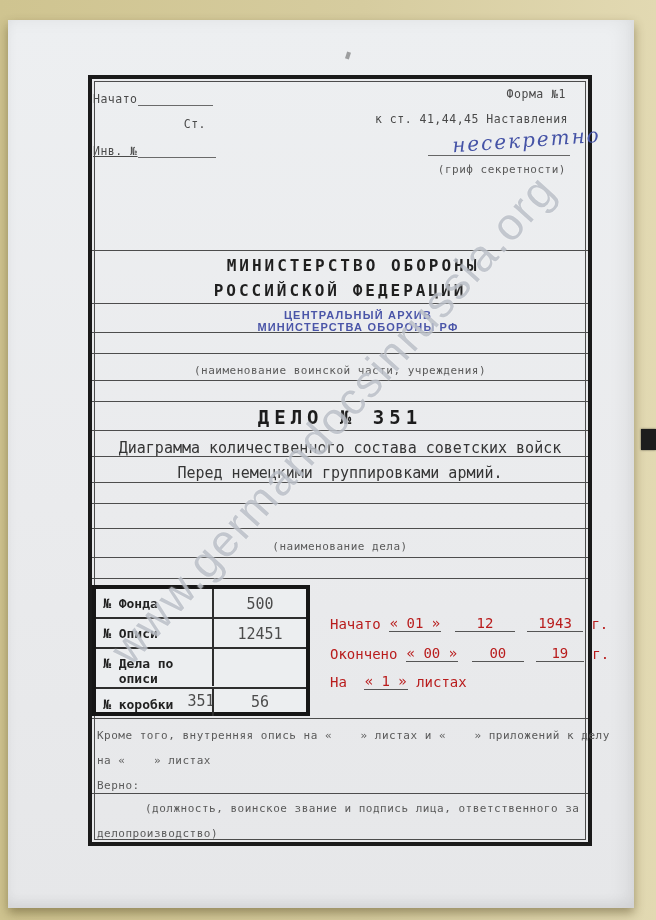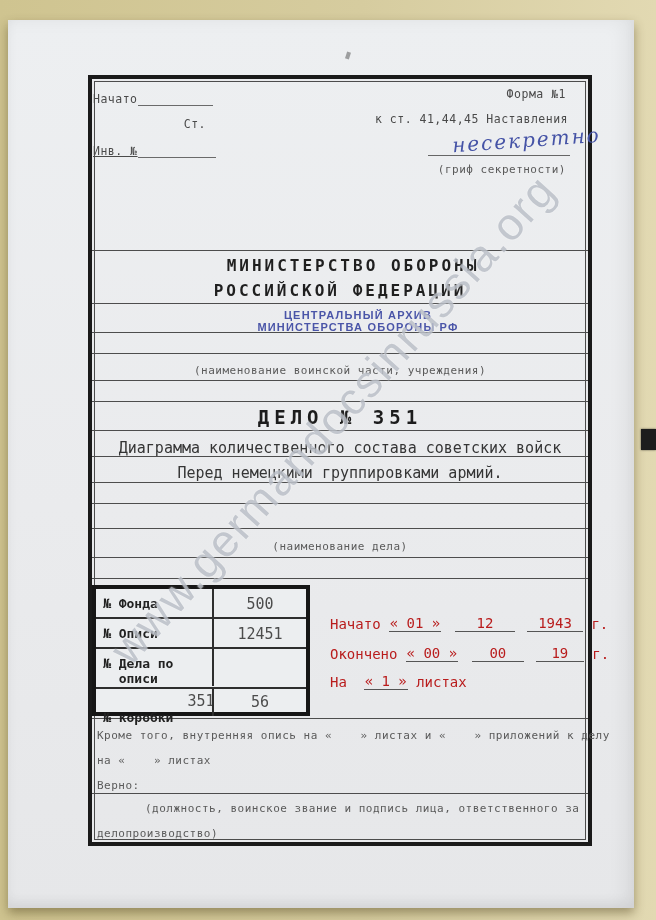--- a/index.html
+++ b/index.html
@@ -116,21 +116,21 @@
   </div>
   <div class="row" style="height:30px;">
     <div class="lc">№ Описи</div>
     <div class="vc">12451</div>
   </div>
   <div class="row" style="height:40px;flex-direction:column;">
     <div class="lc"><span>№ Дела по</span><br><span>  описи</span></div>
     <div class="vc">351</div>
   </div>
   <div class="row" style="height:27px;">
-    <div class="lc" style="padding-top:21px;">№ коробки</div>
+    <div class="lc" style="padding-top:8px;">№ коробки</div>
     <div class="vc" style="padding-top:4px;">56</div>
   </div>
 </div>
 
 <div class="daterow" style="top:615px;">
   <span>Начато </span>
   <span class="ulseg" style="min-width:52px;"><span>« </span><span>01</span><span> »</span></span>
   <span style="width:14px;"> </span>
   <span class="ulseg" style="min-width:60px;">12</span>
   <span style="width:12px;"> </span>

